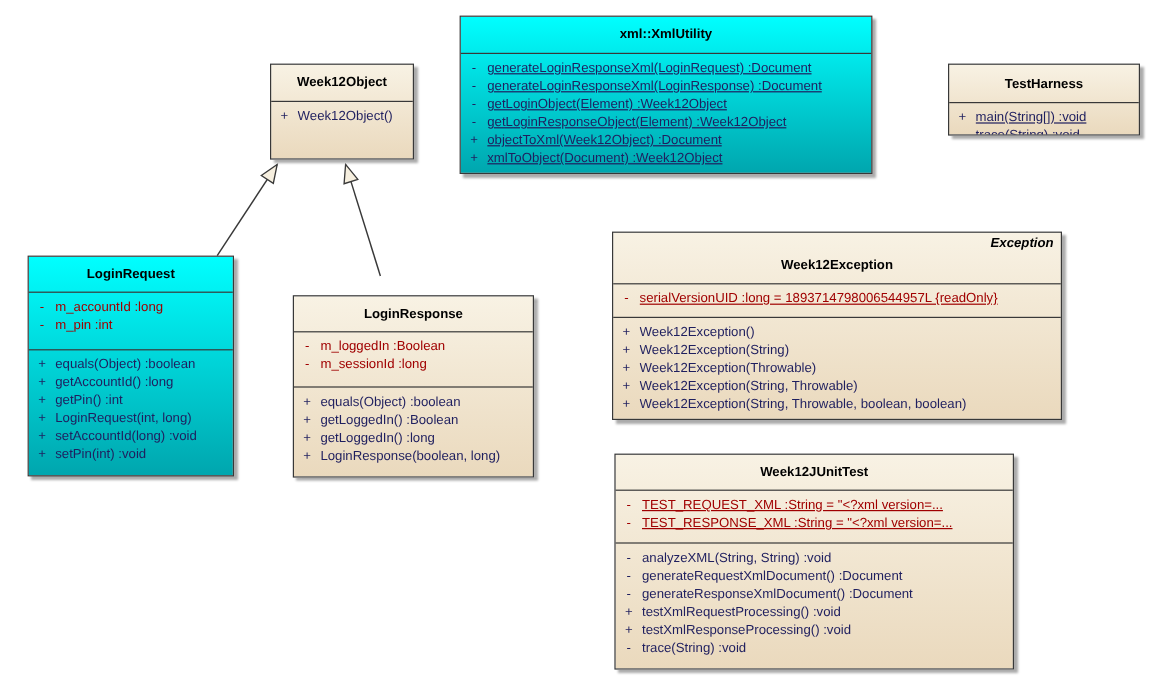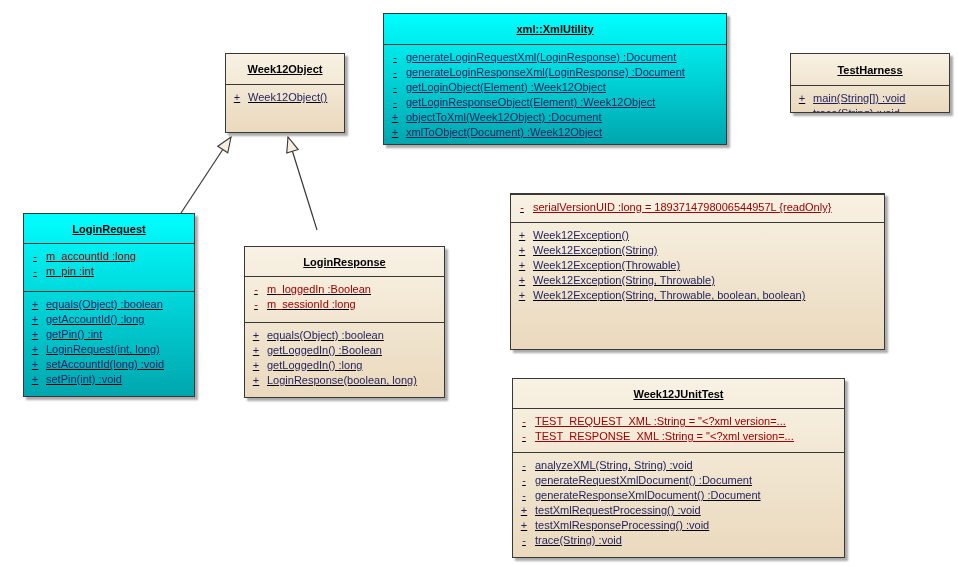--- a/index.html
+++ b/index.html
@@ -11,21 +11,21 @@
   html,body{margin:0;padding:0;background:#ffffff;}
   #canvas{
     position:relative; width:958px; height:567px; overflow:hidden;
     font-family:"Liberation Sans", sans-serif; background:#ffffff;
   }
   .uml-class{
     position:absolute; box-sizing:border-box;
     border:1px solid var(--border);
     box-shadow:3px 3px 2px var(--shadow);
     display:flex; flex-direction:column;
-    font-size:11px; color:#000;text-decoration:underline;
+    font-size:11px; color:#000;
   }
   .uml-class.cyan{background:linear-gradient(180deg,var(--cyan-fill-top),var(--cyan-fill-bottom));}
   .uml-class.cream{background:linear-gradient(180deg,var(--cream-fill-top),var(--cream-fill-bottom));}
   .title{
     position:relative; box-sizing:border-box; flex:0 0 auto;
     display:flex; flex-direction:column; justify-content:center; align-items:center;
   }
   .cname{font-weight:bold; color:var(--title-text); font-size:11px;}
   .stereotype{
     position:absolute; top:3px; right:6px;
@@ -67,21 +67,21 @@
     <div class="compartment methods">
         <div class="member-row meth"><span class="vis">+</span><span class="mtext">Week12Object()</span></div>
       </div>
   </div>
 
   <div class="uml-class cyan" style="left:383px; top:13px; width:344px; height:132px;">
     <div class="title" style="height:30px">
       <div class="cname">xml::XmlUtility</div>
     </div>
     <div class="compartment methods">
-        <div class="member-row meth"><span class="vis">-</span><span class="mtext u">generateLoginRequestXml(LoginResponse) :Document</span></div>
+        <div class="member-row meth"><span class="vis">-</span><span class="mtext u">generateLoginResponseXml(LoginRequest) :Document</span></div>
         <div class="member-row meth"><span class="vis">-</span><span class="mtext u">generateLoginResponseXml(LoginResponse) :Document</span></div>
         <div class="member-row meth"><span class="vis">-</span><span class="mtext u">getLoginObject(Element) :Week12Object</span></div>
         <div class="member-row meth"><span class="vis">-</span><span class="mtext u">getLoginResponseObject(Element) :Week12Object</span></div>
         <div class="member-row meth"><span class="vis">+</span><span class="mtext u">objectToXml(Week12Object) :Document</span></div>
         <div class="member-row meth"><span class="vis">+</span><span class="mtext u">xmlToObject(Document) :Week12Object</span></div>
       </div>
   </div>
 
   <div class="uml-class cream" style="left:790px; top:53px; width:160px; height:60px;">
     <div class="title" style="height:31px">
@@ -121,20 +121,24 @@
       </div>
     <div class="compartment methods">
         <div class="member-row meth"><span class="vis">+</span><span class="mtext">equals(Object) :boolean</span></div>
         <div class="member-row meth"><span class="vis">+</span><span class="mtext">getLoggedIn() :Boolean</span></div>
         <div class="member-row meth"><span class="vis">+</span><span class="mtext">getLoggedIn() :long</span></div>
         <div class="member-row meth"><span class="vis">+</span><span class="mtext">LoginResponse(boolean, long)</span></div>
       </div>
   </div>
 
   <div class="uml-class cream has-stereotype" style="left:510px; top:193px; width:375px; height:157px;">
+    <div class="title" style="height:42px">
+      <div class="stereotype">Exception</div>
+      <div class="cname">Week12Exception</div>
+    </div>
     <div class="compartment attrs" style="flex:0 0 28px">
         <div class="member-row attr"><span class="vis">-</span><span class="mtext u">serialVersionUID :long = 1893714798006544957L {readOnly}</span></div>
       </div>
     <div class="compartment methods">
         <div class="member-row meth"><span class="vis">+</span><span class="mtext">Week12Exception()</span></div>
         <div class="member-row meth"><span class="vis">+</span><span class="mtext">Week12Exception(String)</span></div>
         <div class="member-row meth"><span class="vis">+</span><span class="mtext">Week12Exception(Throwable)</span></div>
         <div class="member-row meth"><span class="vis">+</span><span class="mtext">Week12Exception(String, Throwable)</span></div>
         <div class="member-row meth"><span class="vis">+</span><span class="mtext">Week12Exception(String, Throwable, boolean, boolean)</span></div>
       </div>

